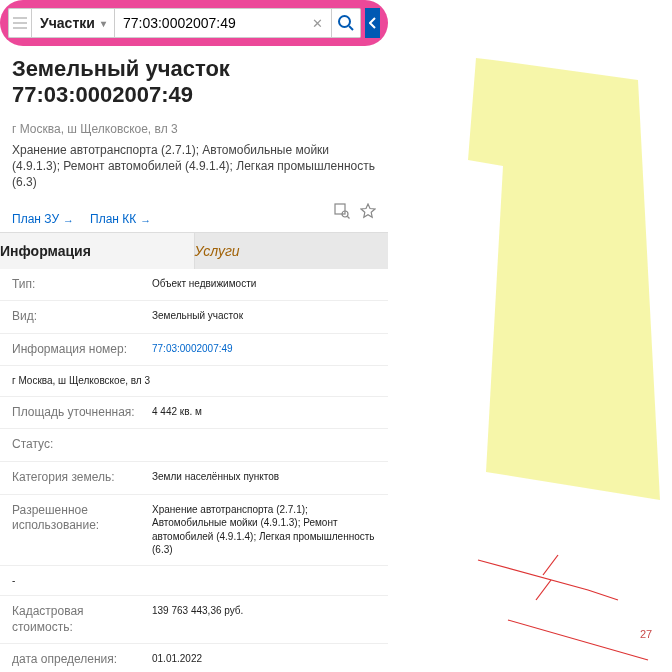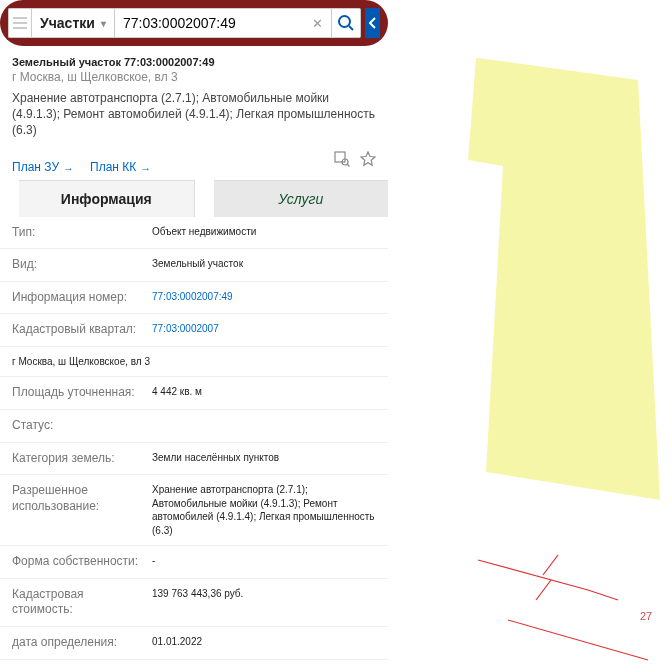--- a/index.html
+++ b/index.html
@@ -1,46 +1,46 @@
 <!DOCTYPE html>
 <html><head>
 <meta charset="utf-8">
 <style>
 * { margin: 0; padding: 0; box-sizing: border-box; }
 body { font-family: Arial, Helvetica, sans-serif; font-size: 13px; color: #333; width: 672px; height: 672px; overflow: hidden; display: flex; }
 .panel { width: 388px; height: 100%; display: flex; flex-direction: column; background: #fff; }
 .map { flex: 1; position: relative; background: #fff; }
 
 
-.searchbar { background: #7f1d1d; padding: 8px; display: flex; align-items: stretch; gap: 0; border-radius: 23px; }
+.searchbar { background: #ec4899; padding: 8px; display: flex; align-items: stretch; gap: 0; border-radius: 23px; }
 .menu-btn { width: 28px; display: flex; align-items: center; justify-content: center; background: #fff; border: 1px solid #ccc; border-right: none; border-radius: 2px 0 0 2px; cursor: pointer; }
 .menu-btn svg { color: #bbb; }
 .category-select { background: #fff; border: 1px solid #ccc; border-right: none; padding: 0 8px; display: flex; align-items: center; font-weight: bold; font-size: 14px; color: #222; gap: 6px; cursor: pointer; }
 .search-input-wrap { flex: 1; background: #fff; border: 1px solid #ccc; display: flex; align-items: center; padding: 0 4px; }
 .search-input { border: none; outline: none; flex: 1; font-size: 14px; padding: 6px 4px; }
 .clear-btn { color: #999; cursor: pointer; padding: 0 4px; }
 .search-btn { width: 36px; display: flex; align-items: center; justify-content: center; background: #fff; border: 1px solid #ccc; border-left: none; border-radius: 0 2px 2px 0; cursor: pointer; color: #0059b3; }
 .collapse-btn { width: 18px; background: #0059b3; display: flex; align-items: center; justify-content: center; color: #fff; cursor: pointer; margin-left: 4px; }
 
 
 .content { flex: 1; overflow-y: auto; }
 .card-header { padding: 10px 12px 6px; }
-.card-title { font-size: 11px; font-weight: bold; color: #222; margin-bottom: 2px; }
+.card-title { font-size: 22px; font-weight: bold; color: #222; margin-bottom: 14px; }
 .card-addr { font-size: 12px; color: #888; margin-bottom: 6px; }
 .card-desc { font-size: 12px; color: #444; line-height: 1.35; margin-bottom: 8px; }
 .card-links { display: flex; align-items: center; gap: 16px; }
 .card-links a { color: #0066cc; font-size: 12px; text-decoration: none; display: inline-flex; align-items: center; gap: 2px; margin-top: 13px; }
 .card-actions { margin-left: auto; display: flex; gap: 10px; color: #888; }
 .card-actions span { cursor: pointer; }
 
 
 .tabs { display: flex; }
-.tab { flex: 1; text-align: center; padding: 10px 0; font-size: 14px; cursor: pointer; border-top: 1px solid #ddd; margin-left: 19px; }
+.tab { flex: 1; padding: 10px 0; font-size: 14px; cursor: pointer; border-top: 1px solid #ddd; }
 .tab.active { background: #f4f4f4; font-weight: bold; color: #222; border-right: 1px solid #ddd; }
-.tab.inactive { background: #e8e8e8; color: #14532d; font-style: italic; }
+.tab.inactive { background: #e8e8e8; color: #a16207; font-style: italic; }
 
 
 .rows {}
 .row { display: flex; padding: 8px 12px; border-bottom: 1px solid #eee; align-items: flex-start; }
 .row-label { width: 140px; font-size: 12px; color: #777; padding-right: 8px; line-height: 1.3; }
 .row-value { flex: 1; font-size: 10px; color: #222; line-height: 1.35; }
 .row-value.link { color: #0066cc; }
 
 .chevron { font-size: 10px; color: #888; }
 .arrow-link::after { content: "→"; font-size: 11px; margin-left: 2px; }
@@ -112,43 +112,38 @@
         </div>
       <div class="row">
           <div class="row-label">Вид:</div>
           <div class="row-value">Земельный участок</div>
         </div>
       <div class="row">
           <div class="row-label">Информация номер:</div>
           <div class="row-value link">77:03:0002007:49</div>
         </div>
       <div class="row">
-          <div class="row-label">Кадастровый квартал:</div>
-          <div class="row-value link">77:03:0002007</div>
-        </div>
-      <div class="row">
           <div class="row-value">г Москва, ш Щелковское, вл 3</div>
         </div>
       <div class="row">
           <div class="row-label">Площадь уточненная:</div>
           <div class="row-value">4 442 кв. м</div>
         </div>
       <div class="row">
           <div class="row-label">Статус:</div>
         </div>
       <div class="row">
           <div class="row-label">Категория земель:</div>
           <div class="row-value">Земли населённых пунктов</div>
         </div>
       <div class="row">
           <div class="row-label">Разрешенное использование:</div>
           <div class="row-value">Хранение автотранспорта (2.7.1); Автомобильные мойки (4.9.1.3); Ремонт автомобилей (4.9.1.4); Легкая промышленность (6.3)</div>
         </div>
       <div class="row">
-          <div class="row-label">Форма собственности:</div>
           <div class="row-value">-</div>
         </div>
       <div class="row">
           <div class="row-label">Кадастровая стоимость:</div>
           <div class="row-value">139 763 443,36 руб.</div>
         </div>
       <div class="row">
           <div class="row-label">дата определения:</div>
           <div class="row-value">01.01.2022</div>
         </div>
@@ -160,14 +155,14 @@
 <div class="map">
   <svg width="284" height="672" viewBox="0 0 284 672">
     <polygon points="105,60 250,80 272,500 98,472 115,166 80,160 88,58" fill="#f5f59a" fill-opacity="0.85" stroke="none"></polygon>
     <g stroke="#d33" stroke-width="1.2" fill="none">
       <path d="M90 560 L200 590 L230 600"></path>
       <path d="M155 575 L170 555"></path>
       <path d="M148 600 L163 580"></path>
       <path d="M120 620 L260 660"></path>
     </g>
   </svg>
-  <div class="parcel-label" style="left:252px; top:610px;">27</div>
+  <div class="parcel-label" style="left:252px; top:628px;">27</div>
 </div>
 
 </body></html>

